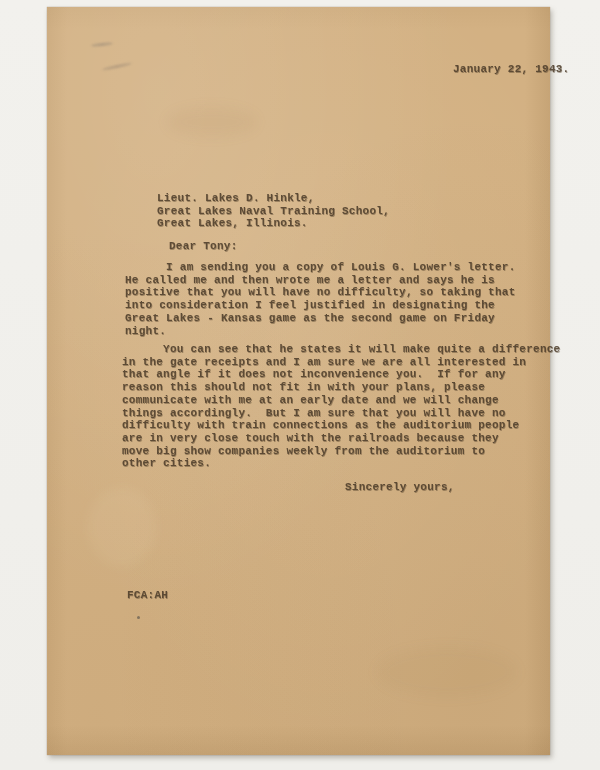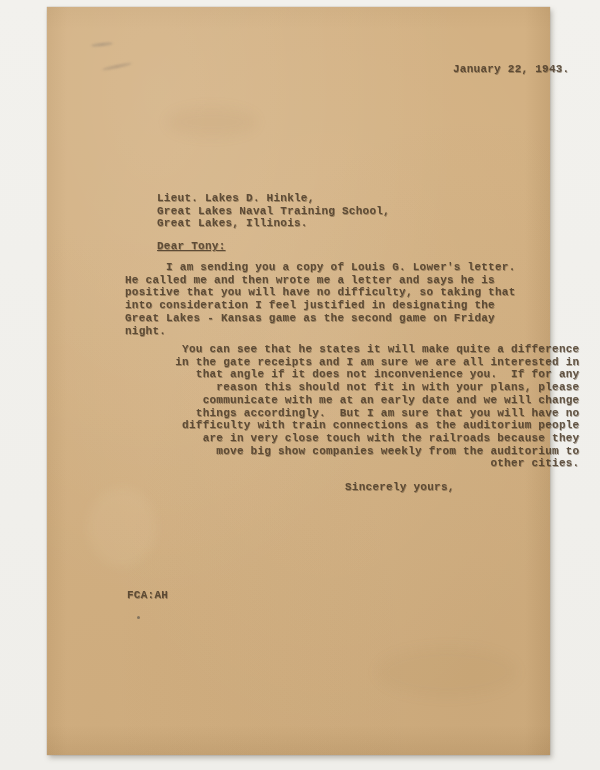--- a/index.html
+++ b/index.html
@@ -41,23 +41,23 @@
     font-weight: 700;
     letter-spacing: 0.25px;
     color: #4a3a28;
     white-space: pre;
     filter: blur(0.35px);
     opacity: 0.86;
     text-shadow: 0.6px 0.6px 0.6px rgba(80,62,40,0.5);
   }
   .date-line        { left: 406px; top: 56px;  }
   .recipient        { left: 110px; top: 185px; }
-  .salutation       { left: 110px; top: 233px; text-decoration: underline; }
+  .salutation       { left: 122px; top: 233px; }
   .para-1           { left: 78px;  top: 254px; }
-  .para-2           { left: 94px;  top: 336px; text-align: right; }
+  .para-2           { left: 75px;  top: 336px; }
   .closing          { left: 298px; top: 474px; }
   .initials         { left: 80px;  top: 582px; }
   .sig-title        { left: 287px; top: 570px; }
   .smudge {
     position: absolute;
     border-radius: 50%;
     filter: blur(1.2px);
   }
   .smudge-1 { left: 44px; top: 36px; width: 22px; height: 3px; background: rgba(95,95,100,0.30); transform: rotate(-6deg); }
   .smudge-2 { left: 55px; top: 58px; width: 30px; height: 3px; background: rgba(100,95,95,0.28); transform: rotate(-12deg); }

